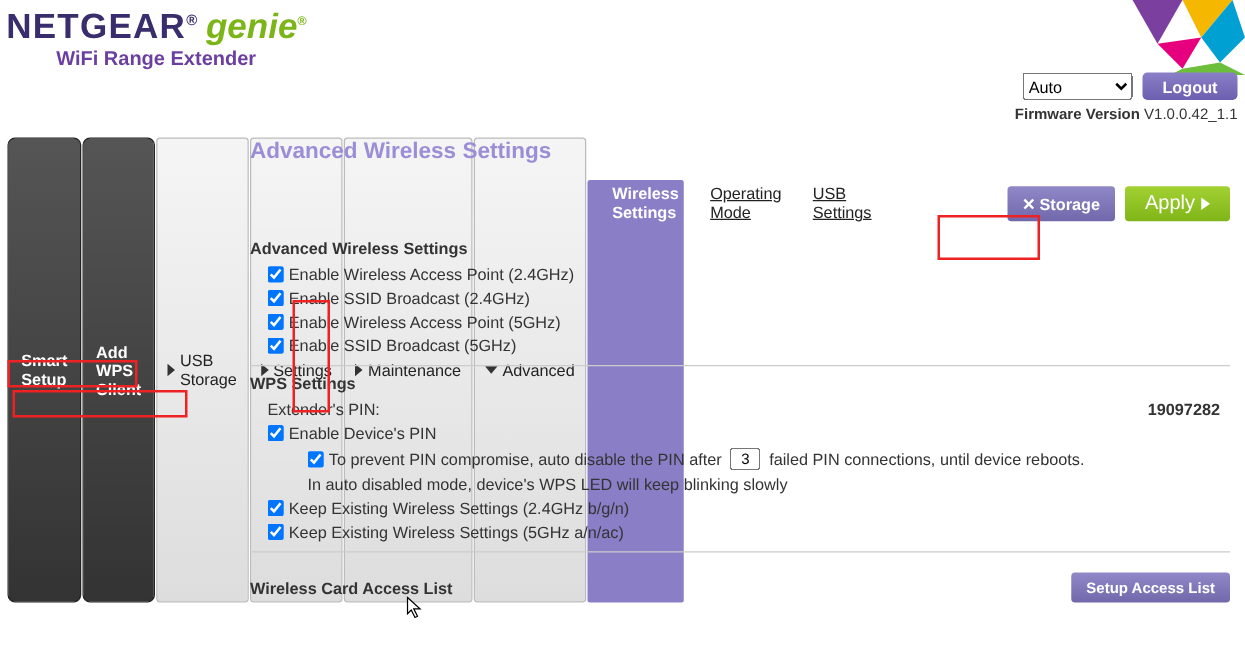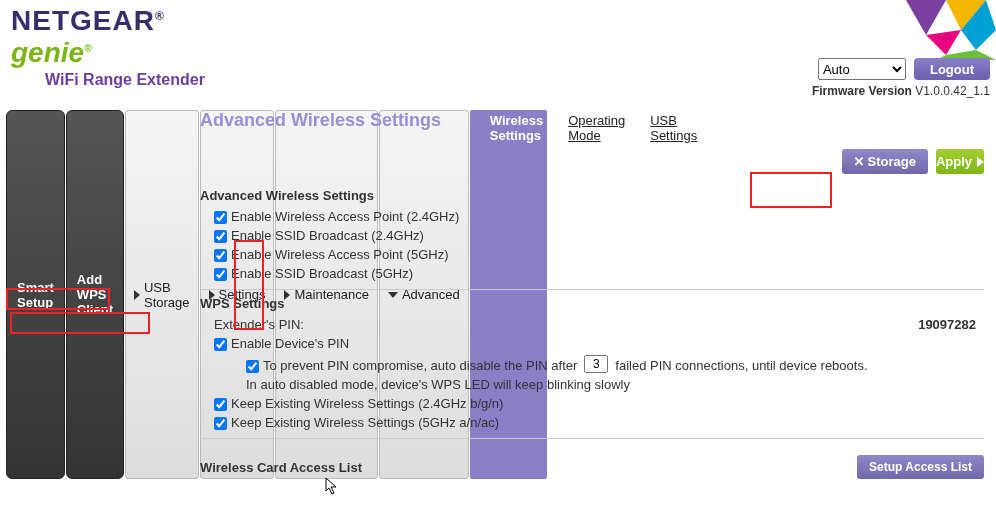--- a/index.html
+++ b/index.html
@@ -1,20 +1,20 @@
 <!DOCTYPE html>
 <html><head>
 <meta charset="utf-8">
 <style>
 * { box-sizing: border-box; margin: 0; padding: 0; }
 body { font-family: Arial, sans-serif; font-size: 13px; color: #333; width: 996px; height: 530px; overflow: hidden; background: #fff; position: relative; }
 
 
 .header { position: relative; height: 100px; }
-.logo { display: flex; align-items: baseline; padding: 5px 0 0 5px; flex-direction: column; }
+.logo { display: flex; align-items: baseline; padding: 5px 0 0 5px; }
 .logo-netgear { font-size: 28px; font-weight: bold; letter-spacing: 1px; color: #3a2d6d; }
 .logo-netgear sup { font-size: 12px; vertical-align: super; }
 .logo-genie { font-size: 28px; font-weight: 600; color: #7cb518; margin-left: 6px; font-style: italic; }
 .logo-genie sup { font-size: 10px; }
 .logo-sub { font-size: 16px; font-weight: bold; color: #6b3fa0; margin: 2px 0 0 45px; }
 .header-graphic { position: absolute; top: 0; right: 0; width: 130px; height: 60px; }
 .header-controls { position: absolute; top: 58px; right: 6px; display: flex; gap: 8px; align-items: center; }
 .lang-select { height: 22px; font-size: 13px; width: 88px; }
 .logout-btn { background: linear-gradient(#8a7fc7,#6c5fb0); color: #fff; border: none; border-radius: 4px; padding: 4px 16px; font-weight: bold; font-size: 13px; cursor: pointer; height: 22px; }
 .firmware { position: absolute; top: 84px; right: 6px; font-size: 12px; }
@@ -24,38 +24,38 @@
 .main { display: flex; margin-top: 10px; }
 .sidebar { width: 188px; padding-left: 6px; display: flex; flex-direction: row; gap: 1px; }
 .content { flex: 1; padding: 0 12px; position: relative; }
 
 
 .sb-btn-dark { background: linear-gradient(#555,#333); color: #fff; border: 1px solid #222; border-radius: 6px; padding: 6px 10px; font-size: 13px; font-weight: bold; text-align: left; cursor: pointer; }
 .sb-btn-light { background: linear-gradient(#f5f5f5,#ddd); color: #222; border: 1px solid #bbb; border-radius: 3px; padding: 4px 8px; font-size: 13px; text-align: left; cursor: pointer; display: flex; align-items: center; }
 .sb-caret { display: inline-block; width: 0; height: 0; margin-right: 4px; }
 .sb-caret.right { border-top: 5px solid transparent; border-bottom: 5px solid transparent; border-left: 6px solid #333; }
 .sb-caret.down { border-left: 5px solid transparent; border-right: 5px solid transparent; border-top: 6px solid #333; }
-.sb-sub { padding: 3px 4px 3px 20px; font-size: 13px; cursor: pointer; text-decoration: underline; color: #222; }
+.sb-sub { padding: 3px 4px 3px 20px; font-size: 13px; cursor: pointer; text-decoration: underline; color: #222; margin-top: 34px; }
 .sb-sub.active { background: #8a7fc7; color: #fff; text-decoration: none; font-weight: bold; border-radius: 2px; }
 
 
 .redbox { position: absolute; border: 2px solid #e22; pointer-events: none; }
 
 
 .page-title { color: #9c8ed6; font-size: 18px; font-weight: bold; margin-bottom: 18px; }
 .actions { display: flex; justify-content: flex-end; gap: 8px; margin-bottom: 14px; }
 .btn-cancel { background: linear-gradient(#9188c8,#7168ab); color: #fff; border: none; border-radius: 3px; padding: 5px 12px; font-weight: bold; font-size: 13px; cursor: pointer; display: flex; align-items: center; gap: 3px; }
-.btn-apply { background: linear-gradient(#a3d133,#7fb518); color: #fff; border: none; border-radius: 3px; padding: 5px 0; font-weight: bold; font-size: 13px; cursor: pointer; display: flex; align-items: center; gap: 5px; }
+.btn-apply { background: linear-gradient(#a3d133,#7fb518); color: #fff; border: none; border-radius: 3px; padding: 5px 16px; font-weight: normal; font-size: 16px; cursor: pointer; display: flex; align-items: center; gap: 5px; }
 .btn-setup { background: linear-gradient(#9188c8,#7168ab); color: #fff; border: none; border-radius: 3px; padding: 5px 12px; font-weight: bold; font-size: 12px; cursor: pointer; }
 .x-icon { font-weight: bold; }
 .play-icon { display: inline-block; width: 0; height: 0; border-top: 5px solid transparent; border-bottom: 5px solid transparent; border-left: 7px solid #fff; }
 
 .section-title { font-weight: bold; margin: 6px 0 4px 0; font-size: 13px; }
 .divider { border: none; border-top: 1px solid #ccc; margin: 6px 0; }
-.chk-row { padding: 2px 0 2px 14px; display: flex; align-items: flex-end; gap: 4px; }
+.chk-row { padding: 2px 0 2px 14px; display: flex; align-items: center; gap: 4px; }
 .chk-row.indent2 { padding-left: 46px; }
 .txt-indent { padding-left: 46px; margin: 2px 0; }
 .pin-row { display: flex; align-items: center; justify-content: space-between; padding: 2px 0 2px 14px; }
 .pin-val { font-weight: bold; font-size: 13px; margin-right: 8px; }
 .pin-input { width: 24px; height: 18px; font-size: 12px; text-align: center; margin: 0 3px; }
 .access-row { display: flex; justify-content: space-between; align-items: center; margin-top: 16px; }
 
 
 .cursor-icon { position: absolute; left: 325px; top: 477px; width: 16px; height: 20px; pointer-events: none; }
 </style>

